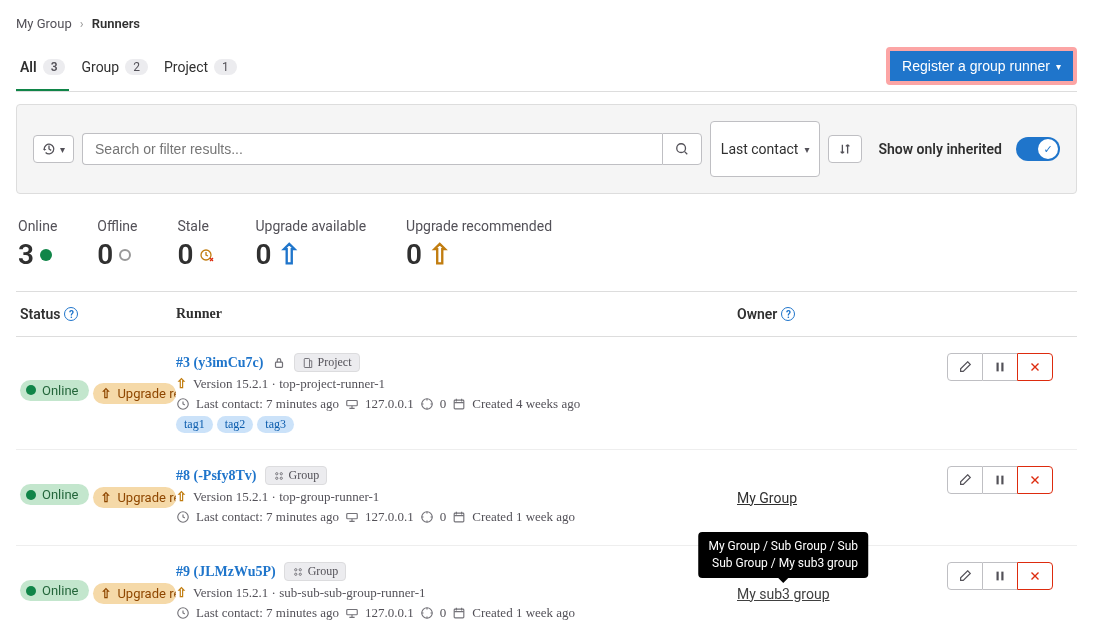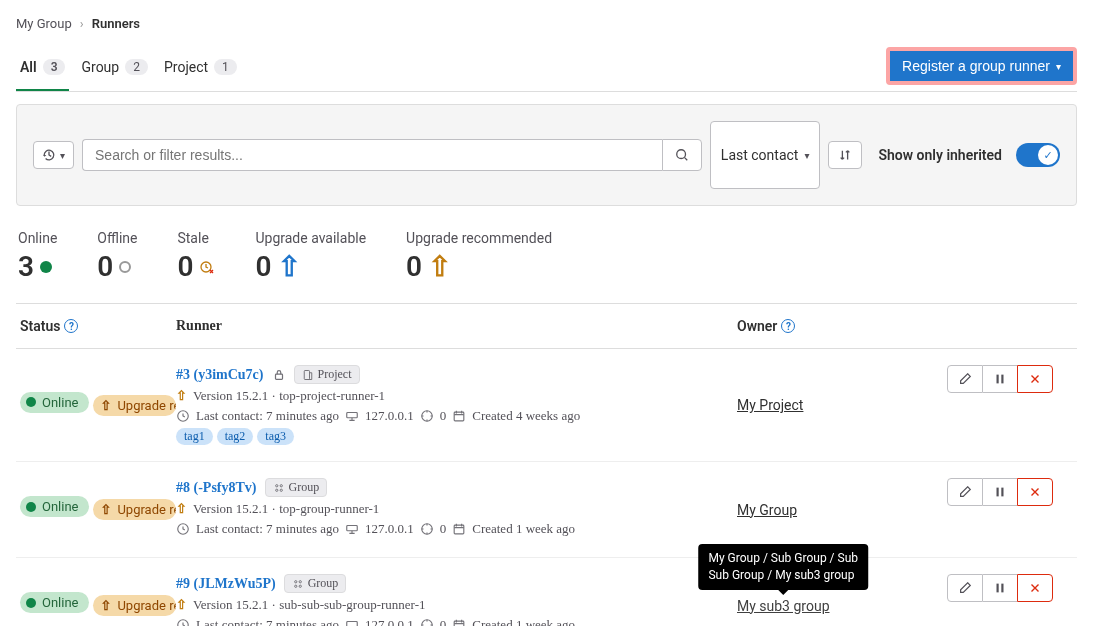--- a/index.html
+++ b/index.html
@@ -18,21 +18,21 @@
 .badge-count { background: #ececef; border-radius: 10px; padding: 1px 8px; font-size: 12px; color: #535158; }
 
 .btn-primary { background: #1f75cb; color: #fff; border: 4px solid #fca5a5; border-radius: 4px; padding: 7px 12px; font-size: 14px; display: flex; align-items: center; gap: 6px; cursor: pointer; margin-bottom: 6px; }
 .btn-primary .chev { font-size: 10px; }
 
 .filterbar { background: #f5f5f5; border: 1px solid #ddd; border-radius: 4px; padding: 16px; margin-top: 12px; display: flex; align-items: center; gap: 8px; }
 .history-btn { background: #fff; border: 1px solid #bfbfc3; border-radius: 4px; padding: 6px 8px; display: flex; align-items: center; gap: 4px; cursor: pointer; }
 .search-wrap { flex: 1; display: flex; }
 .search-input { flex: 1; border: 1px solid #bfbfc3; border-right: none; border-radius: 4px 0 0 4px; padding: 7px 12px; font-size: 14px; }
 .search-btn { background: #fff; border: 1px solid #bfbfc3; border-radius: 0 4px 4px 0; padding: 6px 12px; cursor: pointer; }
-.sort-dd { background: #fff; border: 1px solid #bfbfc3; border-radius: 4px; padding: 25px 10px; display: flex; align-items: center; gap: 6px; cursor: pointer; }
+.sort-dd { background: #fff; border: 1px solid #bfbfc3; border-radius: 4px; padding: 19px 10px; display: flex; align-items: center; gap: 6px; cursor: pointer; }
 .sort-dir-btn { background: #fff; border: 1px solid #bfbfc3; border-radius: 4px; padding: 6px 9px; cursor: pointer; }
 .inherit-label { font-weight: 600; margin-left: 8px; }
 .toggle { width: 44px; height: 24px; background: #1f75cb; border-radius: 12px; position: relative; cursor: pointer; margin-left: 6px; }
 .toggle .knob { position: absolute; right: 2px; top: 2px; width: 20px; height: 20px; background: #fff; border-radius: 50%; display: flex; align-items: center; justify-content: center; color: #1f75cb; font-size: 11px; }
 
 .stats { display: flex; gap: 40px; padding: 24px 2px 20px; }
 .stat .label { font-size: 14px; color: #535158; margin-bottom: 4px; }
 .stat .value { font-size: 28px; font-weight: 600; display: flex; align-items: center; gap: 6px; }
 .dot { width: 12px; height: 12px; border-radius: 50%; display: inline-block; }
 .dot.green { background: #108548; }
@@ -57,21 +57,21 @@
 .type-badge { background: #ececef; border: 1px solid #dcdcde; border-radius: 4px; padding: 1px 7px; font-size: 12px; display: inline-flex; align-items: center; gap: 4px; color: #535158; }
 .meta-line { color: #535158; font-size: 13px; margin-bottom: 4px; display: flex; align-items: center; gap: 6px; flex-wrap: wrap; }
 .meta-line .up-arrow { color: #c17d10; }
 .tags { display: flex; gap: 4px; margin-top: 4px; }
 .tag { background: #cbe2f9; color: #0b5cad; border-radius: 10px; padding: 1px 8px; font-size: 12px; }
 
 .owner-link { color: #303030; text-decoration: underline; cursor: pointer; }
 .owner-link.active { color: #404040; }
 
 .tooltip { position: relative; display: inline-block; }
-.tooltip-box { position: absolute; bottom: calc(100% + 8px); left: 50%; transform: translateX(-50%); background: #000; color: #fff; font-size: 12px; padding: 6px 10px; border-radius: 4px; white-space: nowrap; text-align: left; line-height: 1.4; }
+.tooltip-box { position: absolute; bottom: calc(100% + 8px); left: 50%; transform: translateX(-50%); background: #000; color: #fff; font-size: 12px; padding: 6px 10px; border-radius: 4px; white-space: nowrap; text-align: right; line-height: 1.4; }
 .tooltip-box::after { content: ''; position: absolute; top: 100%; left: 50%; transform: translateX(-50%); border: 5px solid transparent; border-top-color: #000; }
 
 .actions { display: flex; }
 .action-btn { background: #fff; border: 1px solid #bfbfc3; padding: 6px 10px; cursor: pointer; font-size: 13px; display: flex; align-items: center; justify-content: center; }
 .action-btn:first-child { border-radius: 4px 0 0 4px; }
 .action-btn.mid { border-left: none; border-right: none; }
 .action-btn.danger { border-radius: 0 4px 4px 0; border-color: #dd2b0e; color: #dd2b0e; }
 
 svg { display: block; }
 </style>
@@ -266,23 +266,20 @@
             </svg>
           </span>
           <span>Created 4 weeks ago</span>
       </div>
       <div class="tags">
           <span class="tag">tag1</span>
           <span class="tag">tag2</span>
           <span class="tag">tag3</span>
         </div>
     </div>
-    <div class="col-owner">
-        <span class="owner-link">My Project</span>
-      </div>
     <div class="col-actions">
       <div class="actions">
         <button class="action-btn">
             <span>
               <svg width="14" height="14" viewBox="0 0 16 16" fill="none" stroke="#535158" stroke-width="1.4">
                 <path d="M11 2l3 3-8 8H3v-3z"></path>
               </svg>
             </span>
           </button>
         <button class="action-btn mid">

